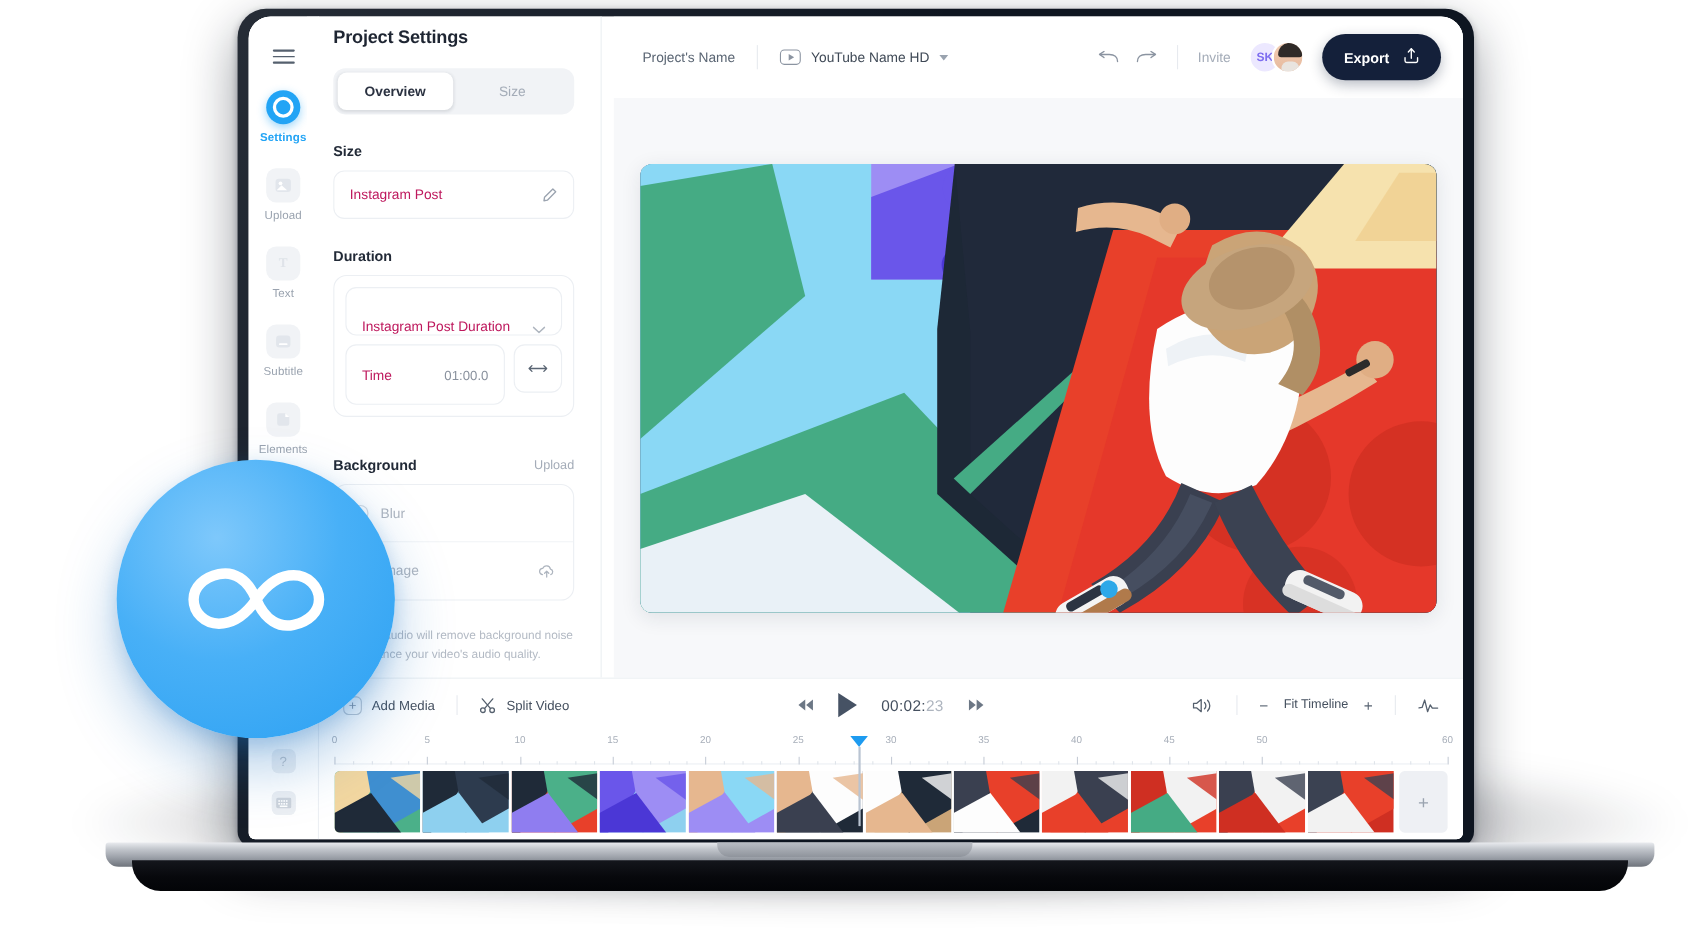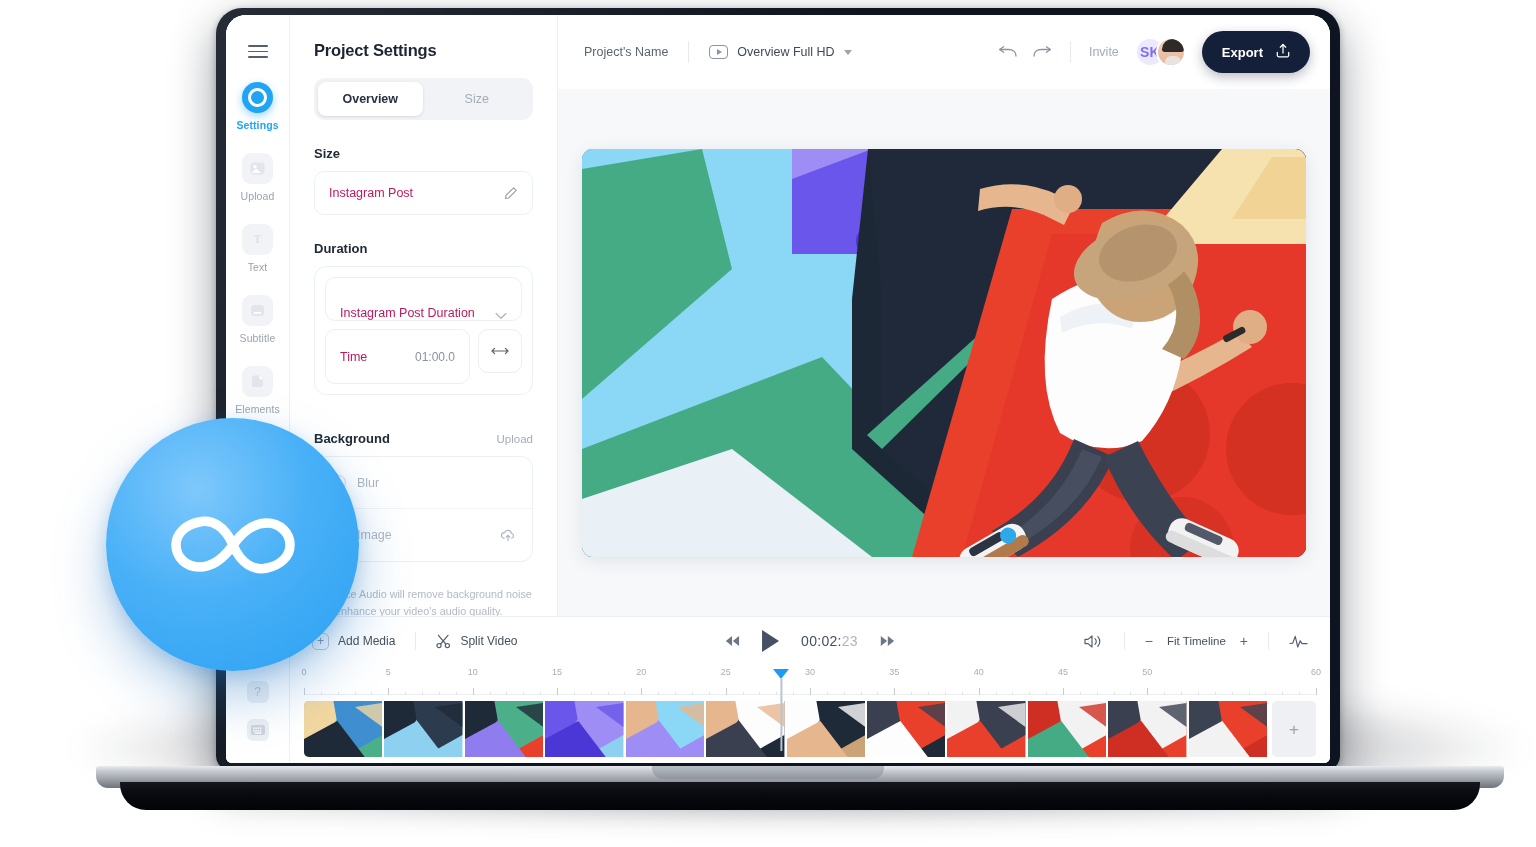--- a/index.html
+++ b/index.html
@@ -73,22 +73,22 @@
     width:31px;height:31px;border-radius:50%;
     background:#22a4f5;display:flex;align-items:center;justify-content:center;
     box-shadow:0 3px 9px rgba(34,164,245,.45);
   }
   .ring:after{ content:""; width:13px;height:13px;border-radius:50%;border:3.4px solid #fff;}
   .rail-bottom{ margin-top:auto; margin-bottom:22px; display:flex; flex-direction:column; gap:16px; align-items:center;}
   .rail-mini{ width:22px;height:22px;border-radius:6px;background:#eceff3;display:flex;align-items:center;justify-content:center;color:#b9c0c9;font-size:12px;}
 
   
   .panel{
-    position:absolute; left:64px; top:0; width:268px; height:601px;
-    background:#ffffff; border-right:1px solid #eceff3; padding:26px 24px 0 24px;
+    position:absolute; left:53px; top:0; width:268px; height:601px;
+    background:#ffffff; border-right:1px solid #eceff3; padding:10px 24px 0 24px;
   }
   .panel-title{ font-size:16.5px; font-weight:700; color:#1e2532; letter-spacing:-.2px;}
   .segctrl{
     margin-top:18px; height:42px; background:#f1f3f6; border-radius:11px;
     display:flex; padding:4px; gap:2px;
   }
   .seg{
     flex:1; border-radius:8px; display:flex; align-items:center; justify-content:center;
     font-size:12.5px; color:#a4acb8; cursor:pointer;
   }
@@ -148,21 +148,21 @@
   }
   .yt-ico:after{ content:""; border-left:5px solid #8b94a1; border-top:3.4px solid transparent; border-bottom:3.4px solid transparent; margin-left:1px;}
   .preset-text{ font-size:12.5px; color:#3f4956;}
   .caret{ width:0;height:0;border-left:4px solid transparent;border-right:4px solid transparent;border-top:5px solid #9aa3af;}
   .top-right{ margin-left:auto; display:flex; align-items:center; gap:16px;}
   .arrow-btn{ color:#8b94a1; cursor:pointer; display:flex; }
   .invite{ font-size:12.5px; color:#a4acb8; cursor:pointer;}
   .avatars{ display:flex; align-items:center; }
   .av{
     width:30px;height:30px;border-radius:50%;display:flex;align-items:center;justify-content:center;
-    font-size:14px;font-weight:700; border:2px solid #fff;
+    font-size:11px;font-weight:700; border:2px solid #fff;
   }
   .av-sk{ background:#ece8ff; color:#7e6ef0; }
   .av-photo{ margin-left:-9px; background:linear-gradient(180deg,#f2cdb4,#e6b99d); overflow:hidden; position:relative;}
   .av-photo .hair{ position:absolute; left:4px; top:0; width:22px;height:13px;border-radius:11px 11px 3px 3px; background:#2f2a28;}
   .av-photo .neck{ position:absolute; left:7px; bottom:0; width:16px;height:9px;border-radius:6px 6px 0 0; background:#e9e4df;}
   .export{
     height:42px; padding:0 20px; border-radius:22px; background:#14203a; color:#fff;
     display:flex; align-items:center; gap:13px; font-size:13px; font-weight:600; cursor:pointer;
     box-shadow:0 4px 12px rgba(20,32,58,.3);
   }
@@ -376,21 +376,21 @@
         </div>
 
         <div class="hint">Enhance Audio will remove background noise and enhance your video's audio quality.</div>
       </div>
 
       <div class="topbar">
         <span class="proj-name">Project's Name</span>
         <span class="vsep"></span>
         <div class="preset">
           <span class="yt-ico"></span>
-          <span class="preset-text">Overview Full HD</span>
+          <span class="preset-text">YouTube Name HD</span>
           <span class="caret"></span>
         </div>
 
         <div class="top-right">
           <span class="arrow-btn">
             <svg width="19" height="13" viewBox="0 0 19 13" fill="none" stroke="#8b94a1" stroke-width="1.3" stroke-linecap="round" stroke-linejoin="round">
                 <path d="M18 10c0-4-3-6.5-7.5-6.5H2"></path>
                 <path d="M5.6 0.8L1.6 3.5l4 2.8"></path>
               </svg>
           </span>

